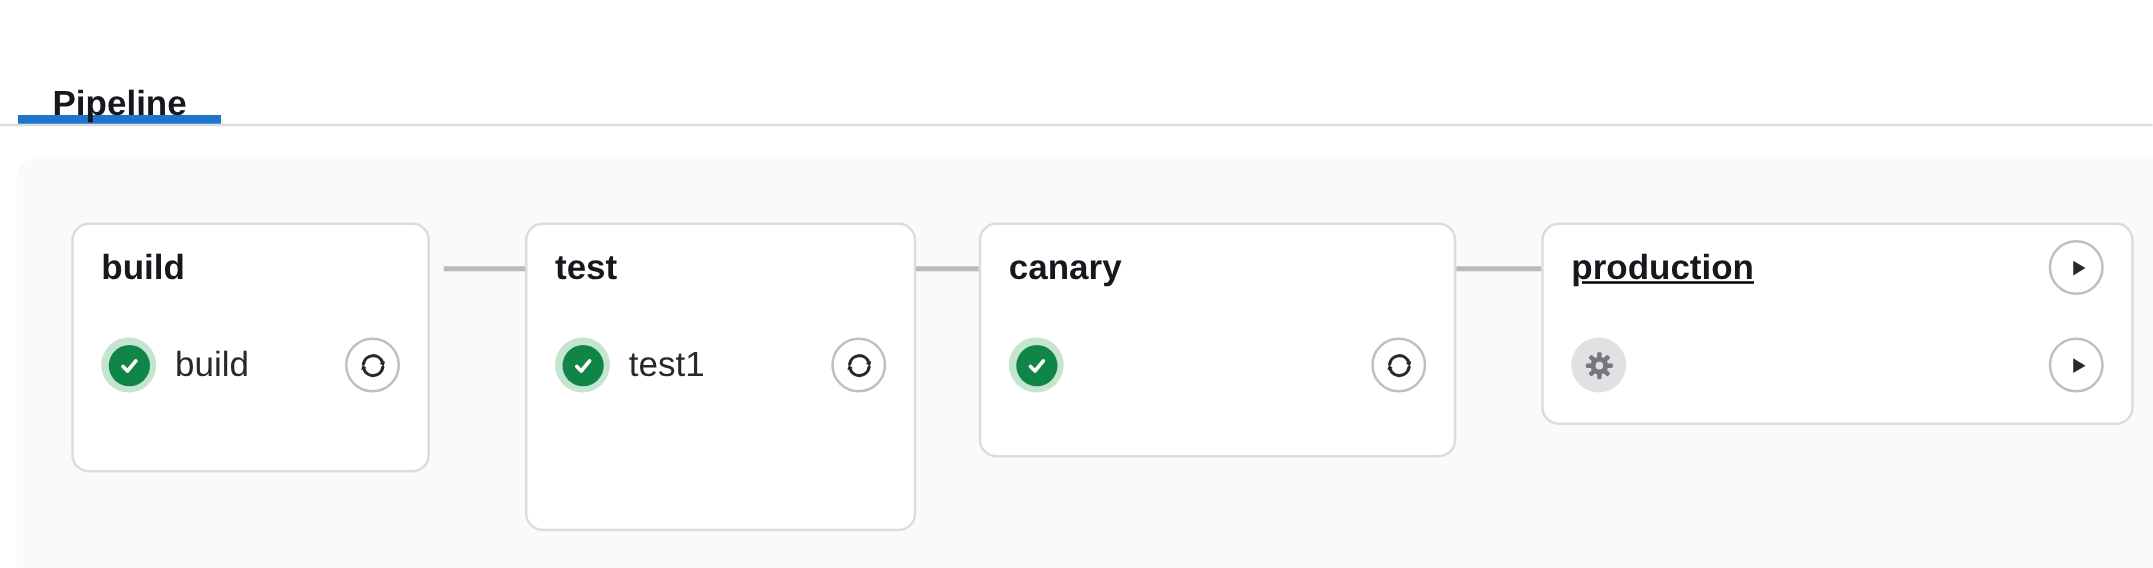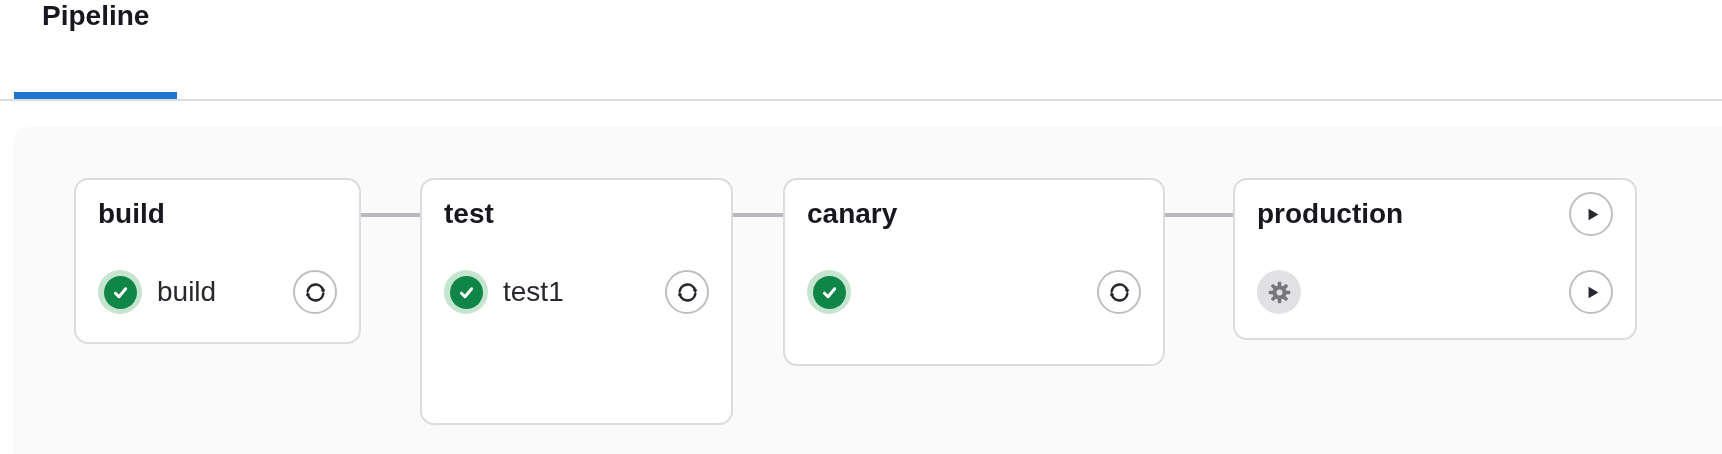--- a/index.html
+++ b/index.html
@@ -28,21 +28,21 @@
   .tabs-bar {
     position: absolute; left: 0; top: 0; right: 0;
     height: 101px;
     display: flex;
     align-items: stretch;
     padding-left: 14px;
     border-bottom: 2px solid var(--border-gray);
   }
   .tab {
     display: flex;
-    align-items: flex-start;
+    align-items: flex-end;
     gap: 13px;
     padding: 0 28px;
     font-size: 28px;
     color: #333238;
     cursor: pointer;
   }
   .tab--active {
     font-weight: 700;
     color: var(--text-dark);
     box-shadow: inset 0 -7px 0 0 var(--accent-blue);
@@ -64,24 +64,24 @@
     background: var(--panel-bg);
     border-radius: 16px;
   }
   .stage-card {
     position: absolute;
     background: #ffffff;
     border: 2px solid var(--border-gray);
     border-radius: 14px;
     padding: 0 22px;
   }
-  .stage--0 { left: 61px;   top: 51px; width: 287px; height: 166px; }
+  .stage--0 { left: 44px;   top: 51px; width: 287px; height: 200px; }
   .stage--1 { left: 407px;  top: 51px; width: 313px; height: 247px; }
   .stage--2 { left: 770px;  top: 51px; width: 382px; height: 188px; }
-  .stage--3 { left: 1220px; top: 51px; width: 404px; height: 162px; }
+  .stage--3 { left: 1220px; top: 51px; width: 474px; height: 162px; text-decoration: underline; }
   .connector {
     position: absolute;
     top: 86px; height: 4px;
     background: var(--connector-gray);
   }
   .connector--0 { left: 342px;  width: 65px; }
   .connector--1 { left: 690px;  width: 80px; }
   .connector--2 { left: 1152px; width: 68px; }
   .stage-header {
     margin-top: 12px;

